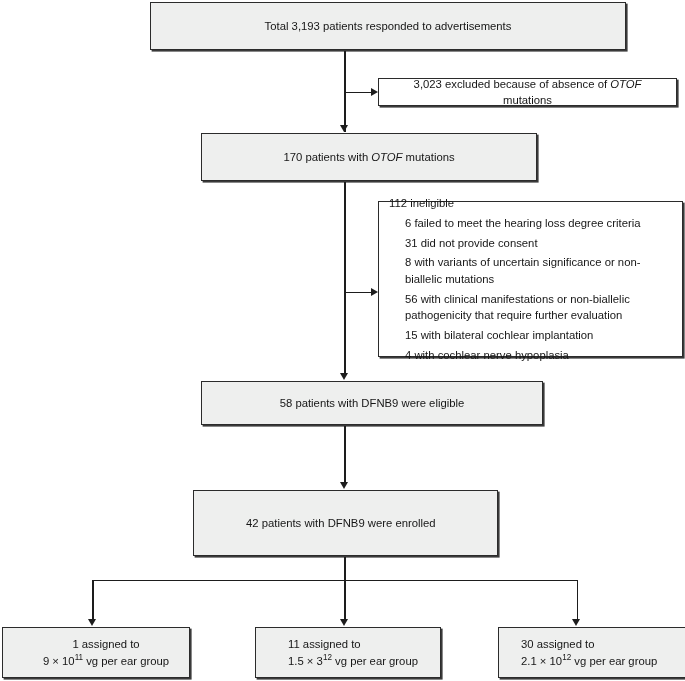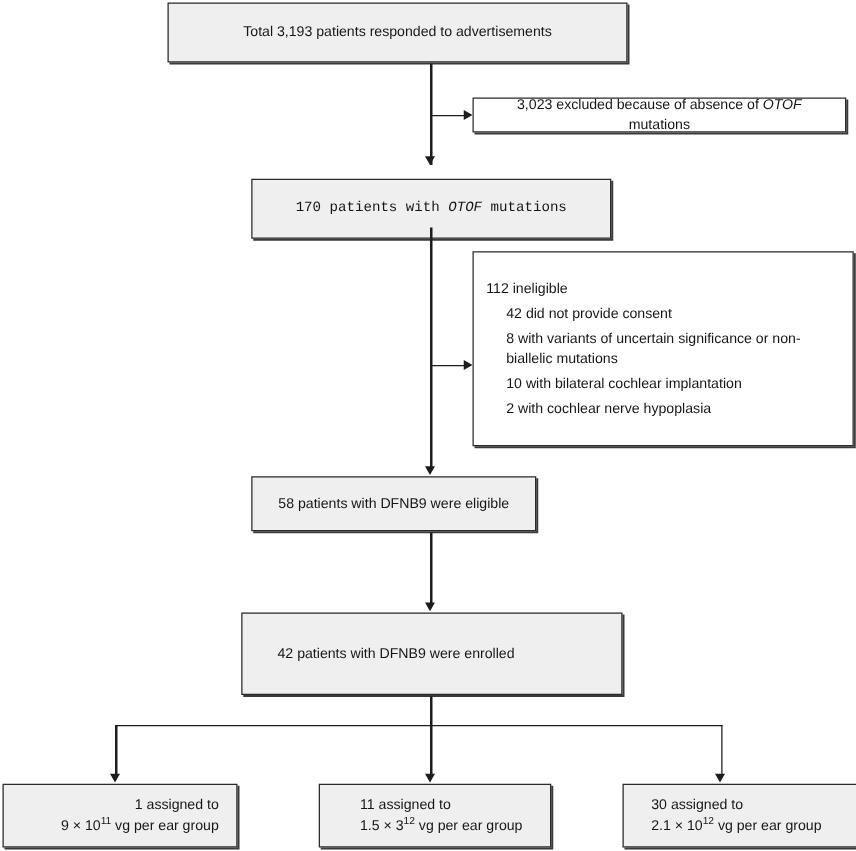--- a/index.html
+++ b/index.html
@@ -96,85 +96,87 @@
     border-top: 4.6px solid transparent;
     border-bottom: 4.6px solid transparent;
     border-left: 7.5px solid #1d1d1d;
   }
 </style>
 </head>
 <body>
 
 <div id="canvas">
 
-  <div class="box centered" style="left:134px; top:2px; width:368px; height:48px;">
+  <div class="box centered" style="left:150px; top:2px; width:476px; height:48px;">
     <div class="pad">Total 3,193 patients responded to advertisements</div>
   </div>
 
   <div class="vline" style="left:344.2px; top:51px; height:81px;"></div>
   <div class="arrow-down" style="left:340px; top:125px;"></div>
 
   <div class="hline" style="left:345px; top:91.5px; width:28px;"></div>
   <div class="arrow-right" style="left:371px; top:87.5px;"></div>
 
   <div class="box plain centered" style="left:378px; top:78px; width:299px; height:28px;">
     <div class="pad">
       <span>3,023 excluded because of absence of </span><span class="ital">OTOF</span><span> mutations</span>
     </div>
   </div>
 
-  <div class="box centered" style="left:201px; top:143px; width:288px; height:48px;font-family:Liberation Mono, monospace;">
+  <div class="box centered" style="left:201px; top:133px; width:336px; height:48px;">
     <div class="pad">
       <span>170 patients with </span><span class="ital">OTOF</span><span> mutations</span>
     </div>
   </div>
 
   <div class="vline" style="left:344.2px; top:182px; height:192px;"></div>
   <div class="arrow-down" style="left:340px; top:373px;"></div>
 
   <div class="hline" style="left:345px; top:291.5px; width:28px;"></div>
   <div class="arrow-right" style="left:371px; top:287.5px;"></div>
 
   <div class="box plain left" style="left:378px; top:201px; width:305px; height:156px;">
     <div class="pad">
       <span class="note-title">112 ineligible</span>
-      <span class="note-item">42 did not provide consent</span>
+      <span class="note-item">6 failed to meet the hearing loss degree criteria</span>
+      <span class="note-item">31 did not provide consent</span>
       <span class="note-item">8 with variants of uncertain significance or non-biallelic mutations</span>
-      <span class="note-item">10 with bilateral cochlear implantation</span>
-      <span class="note-item">2 with cochlear nerve hypoplasia</span>
+      <span class="note-item">56 with clinical manifestations or non-biallelic pathogenicity that require further evaluation</span>
+      <span class="note-item">15 with bilateral cochlear implantation</span>
+      <span class="note-item">4 with cochlear nerve hypoplasia</span>
     </div>
   </div>
 
-  <div class="box centered" style="left:201px; top:381px; width:228px; height:44px;">
+  <div class="box centered" style="left:201px; top:381px; width:342px; height:44px;">
     <div class="pad">58 patients with DFNB9 were eligible</div>
   </div>
 
   <div class="vline" style="left:344.2px; top:426px; height:57px;"></div>
   <div class="arrow-down" style="left:340px; top:482px;"></div>
 
   <div class="box centered" style="left:193px; top:490px; width:305px; height:66px;">
-    <div class="pad" style="text-align:left; padding-left:28px;">
+    <div class="pad" style="text-align:left; padding-left:52px;">
       <span class="line">42 patients with DFNB9 were enrolled</span>
     </div>
   </div>
 
   <div class="vline" style="left:344.2px; top:557px; height:24px;"></div>
   <div class="hline" style="left:92px; top:579.5px; width:486px;"></div>
 
   <div class="vline" style="left:92px; top:580px; height:41px;"></div>
   <div class="arrow-down" style="left:88px; top:619px;"></div>
 
   <div class="vline" style="left:344.2px; top:580px; height:41px;"></div>
   <div class="arrow-down" style="left:340px; top:619px;"></div>
 
   <div class="vline" style="left:576.5px; top:580px; height:41px;"></div>
   <div class="arrow-down" style="left:572.3px; top:619px;"></div>
 
   <div class="box centered" style="left:2px; top:627px; width:188px; height:51px;">
-    <div class="pad" style="text-align:right; padding-left:34px;">
+    <div class="pad" style="text-align:center; padding-left:34px;">
       <span class="line">1 assigned to</span>
       <span class="line"><span>9 × 10</span><sup>11</sup><span> vg per ear group</span></span>
     </div>
   </div>
 
   <div class="box centered" style="left:255px; top:627px; width:186px; height:51px;">
     <div class="pad" style="text-align:left; padding-left:32px;">
       <span class="line">11 assigned to</span>
       <span class="line"><span>1.5 × 3</span><sup>12</sup><span> vg per ear group</span></span>
     </div>

